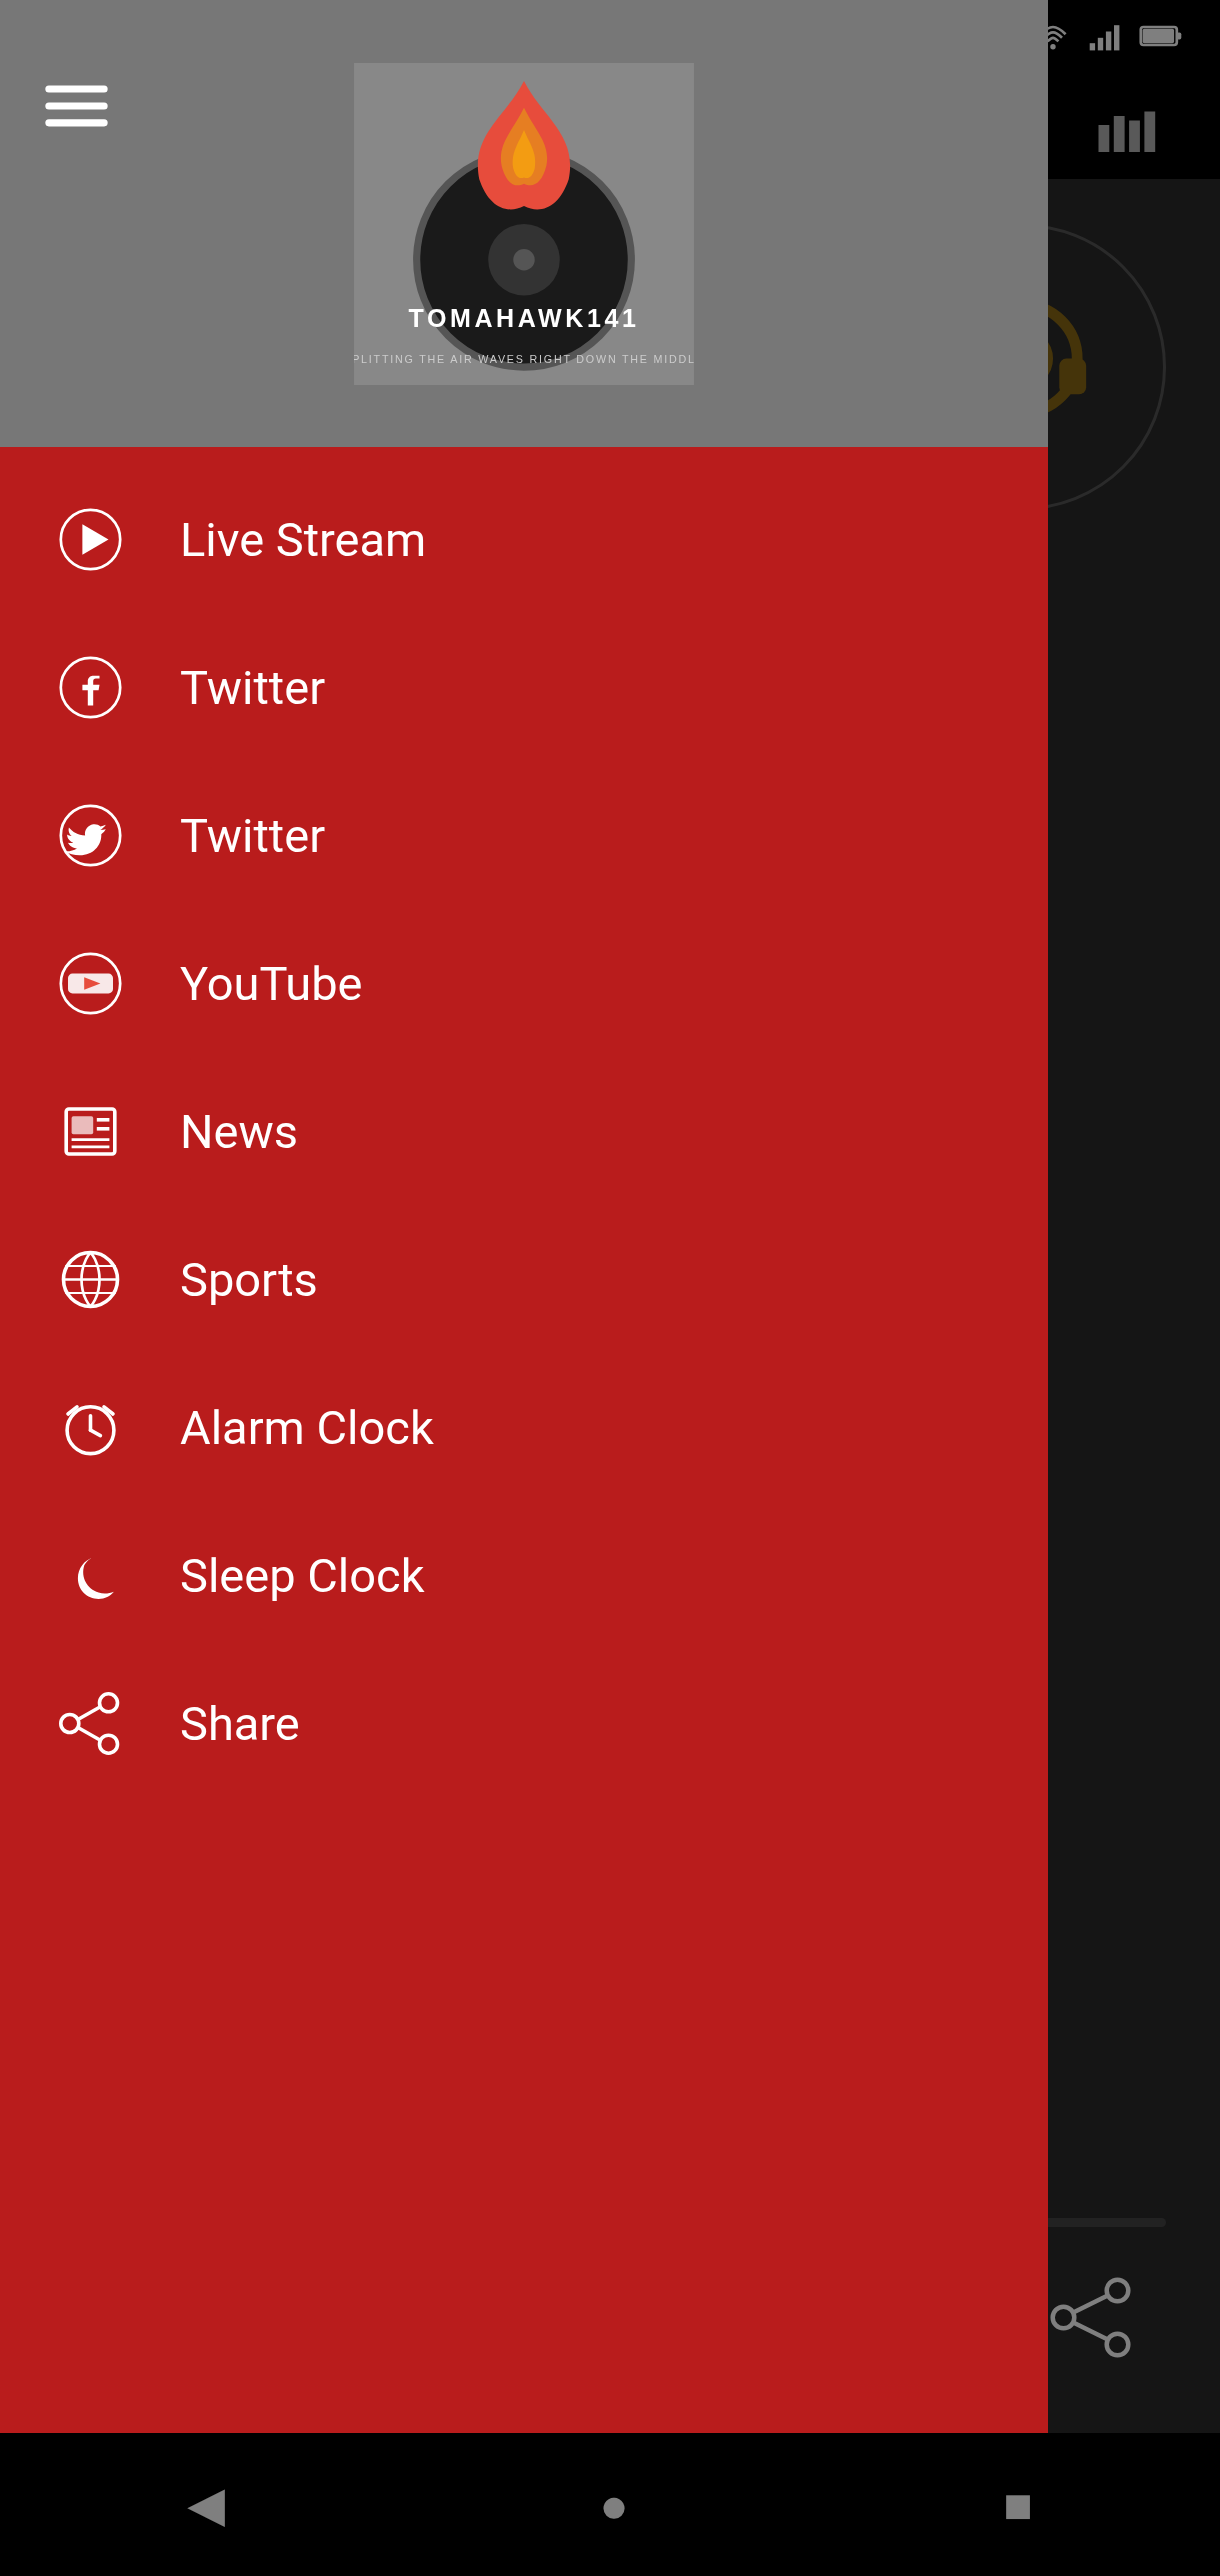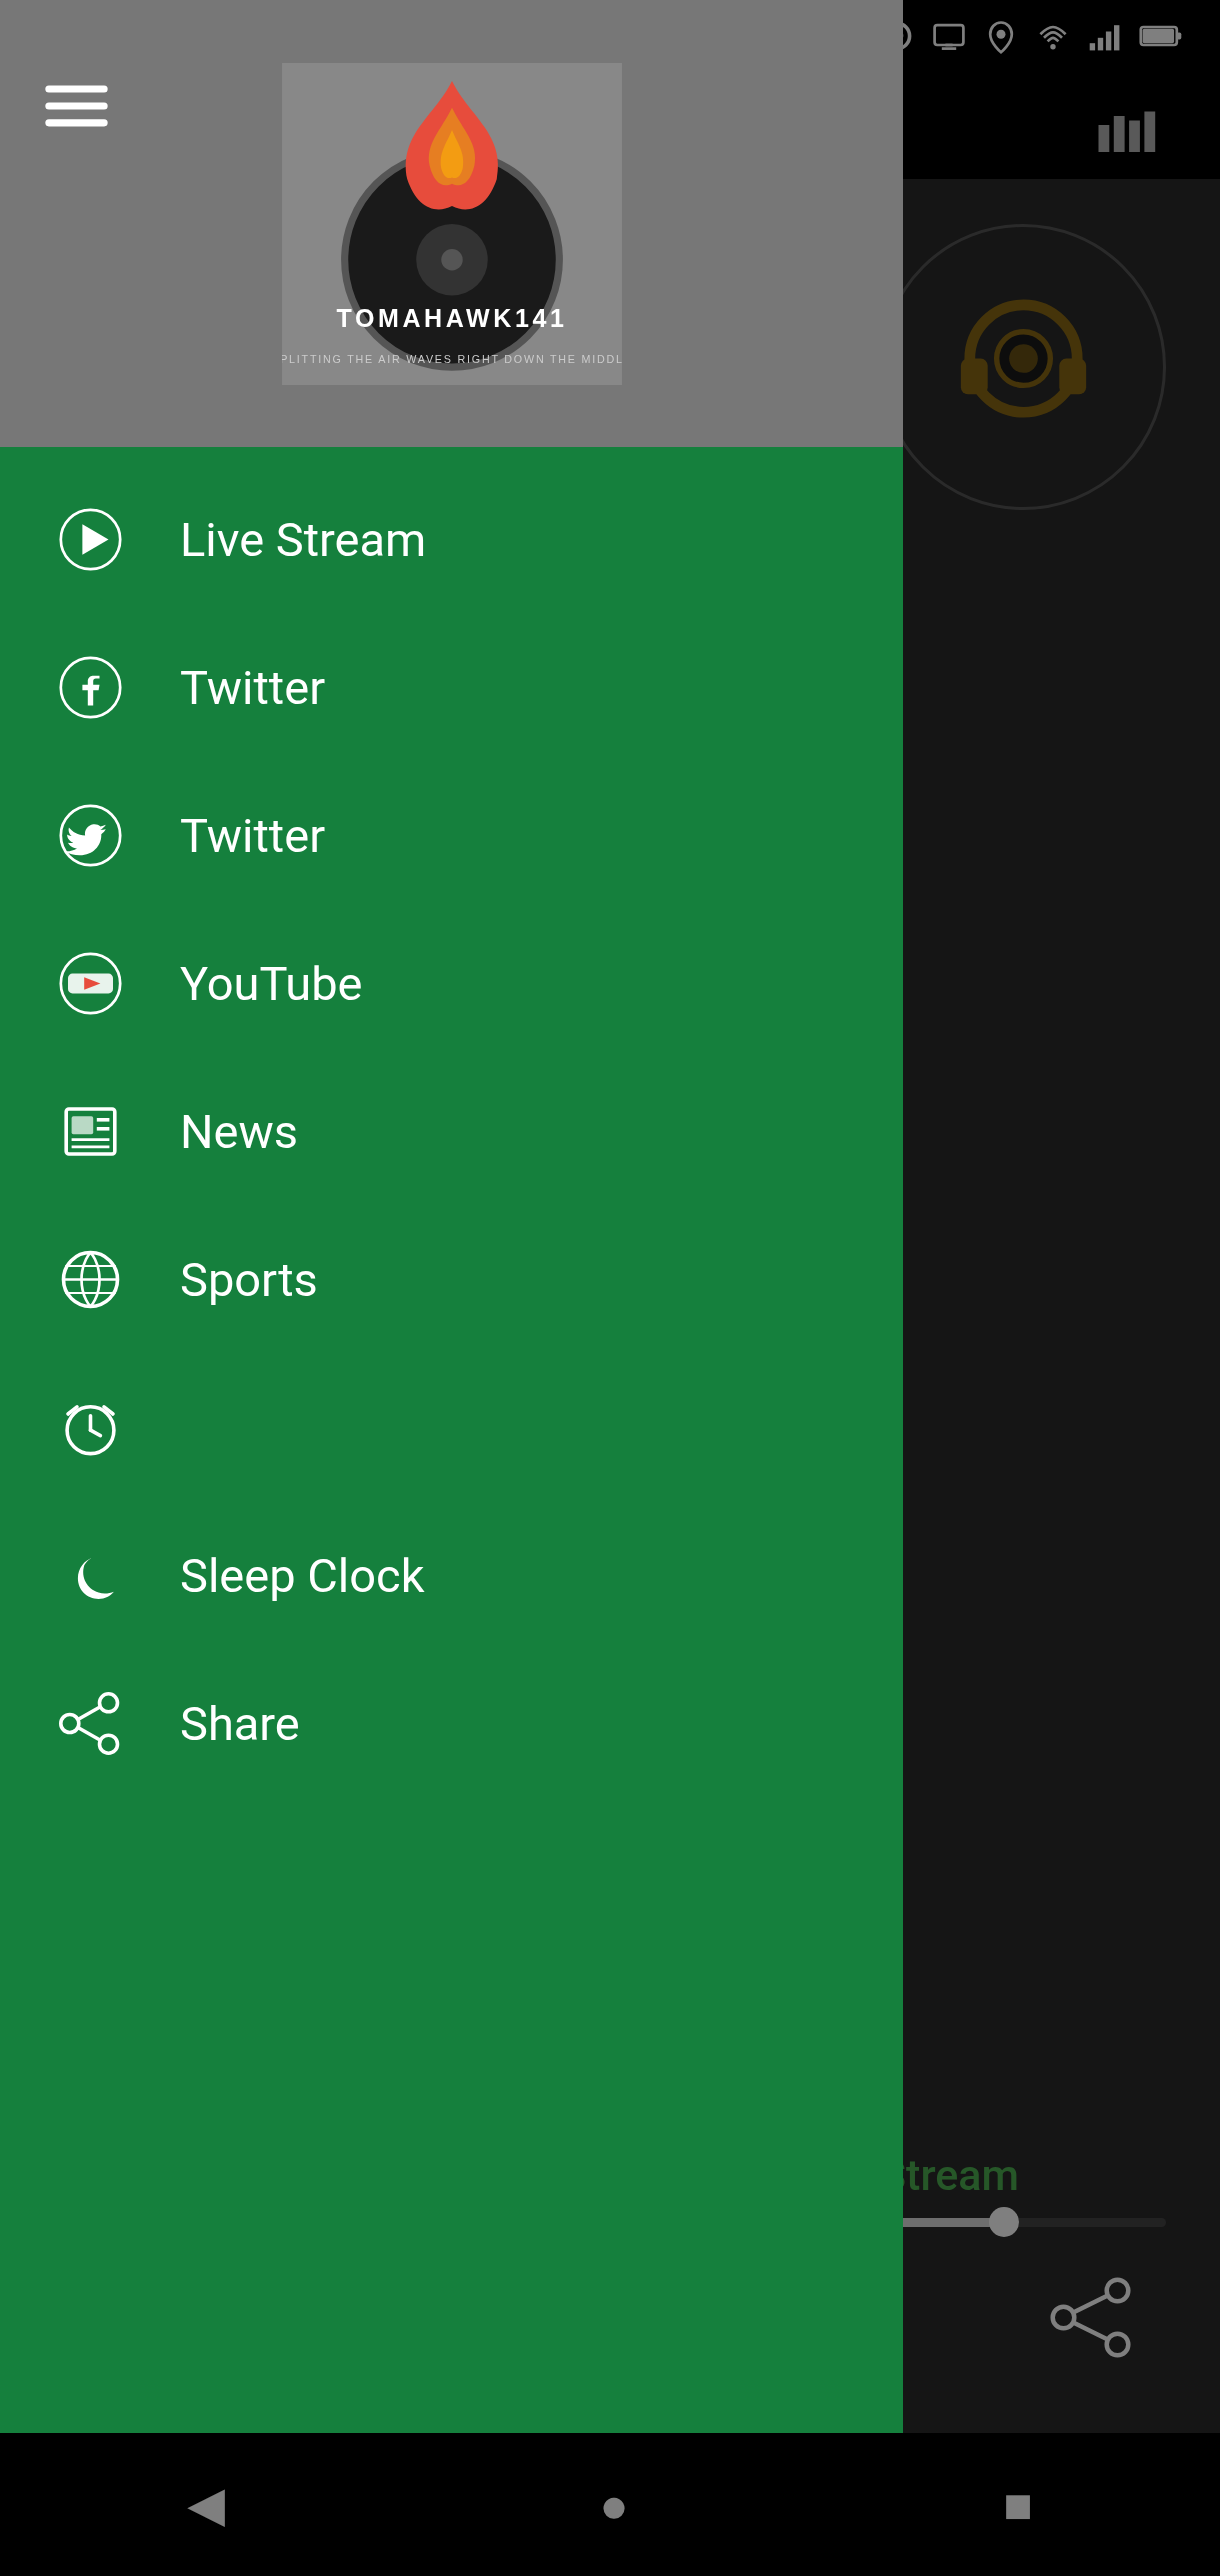--- a/index.html
+++ b/index.html
@@ -114,23 +114,23 @@
       bottom: 0;
       background: rgba(0,0,0,0.5);
       z-index: 200;
     }
 
     
     .drawer {
       position: absolute;
       top: 0;
       left: 0;
-      width: 903px;
+      width: 1048px;
       bottom: 143px;
-      background: #15803d;
+      background: #b91c1c;
       z-index: 300;
       display: flex;
       flex-direction: column;
     }
 
     
     .drawer-logo {
       width: 100%;
       height: 447px;
       background: #888;
@@ -404,20 +404,21 @@
     <div class="menu-item">
       <div class="menu-icon">
         <svg width="63" height="63" viewBox="0 0 70 70">
           <circle cx="35" cy="38" r="26" fill="none" stroke="#fff" stroke-width="4"></circle>
           <line x1="35" y1="38" x2="35" y2="22" stroke="#fff" stroke-width="4" stroke-linecap="round"></line>
           <line x1="35" y1="38" x2="46" y2="44" stroke="#fff" stroke-width="4" stroke-linecap="round"></line>
           <line x1="10" y1="20" x2="20" y2="12" stroke="#fff" stroke-width="4" stroke-linecap="round"></line>
           <line x1="60" y1="20" x2="50" y2="12" stroke="#fff" stroke-width="4" stroke-linecap="round"></line>
         </svg>
       </div>
+      <span class="menu-label">Alarm Clock</span>
     </div>
 
     <div class="menu-item">
       <div class="menu-icon">
         <svg width="63" height="63" viewBox="0 0 70 70">
           <path d="M38,15 C28,18 21,27 21,38 C21,51 31,61 44,61 C51,61 57,58 61,53 C56,55 50,56 44,54 C31,50 24,37 28,24 C30,20 34,16 38,15 Z" fill="#fff"></path>
         </svg>
       </div>
       <span class="menu-label">Sleep Clock</span>
     </div>

